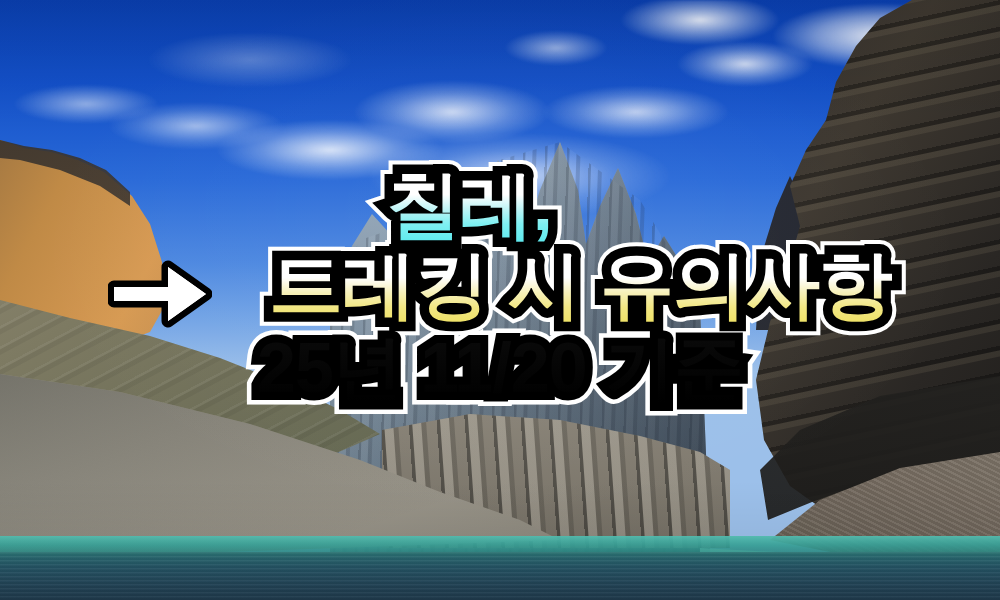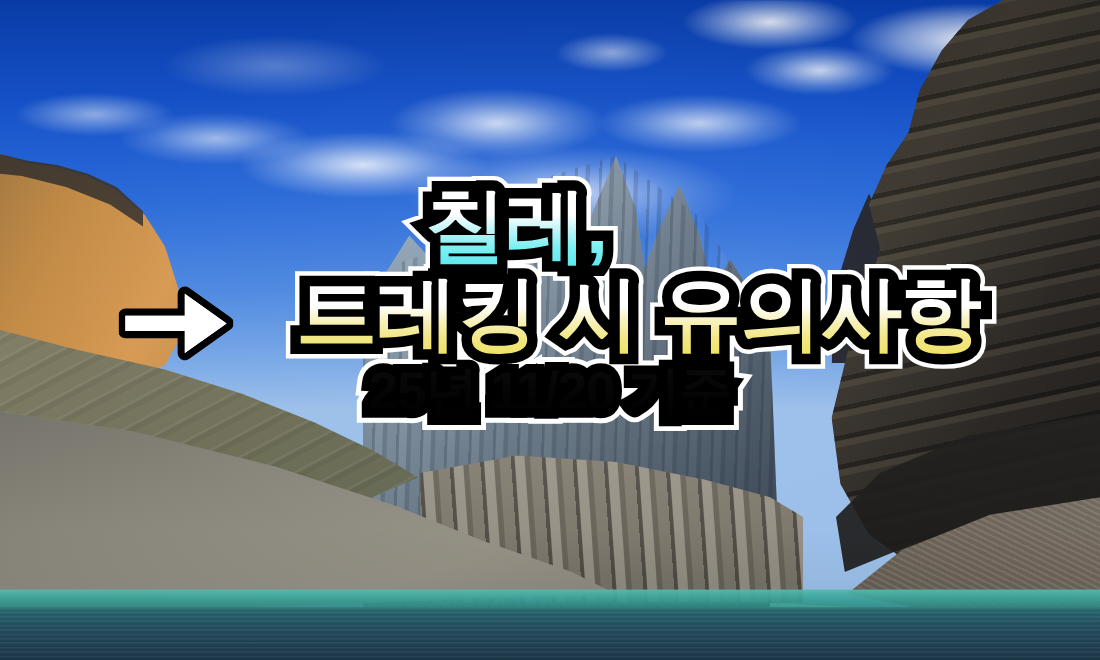--- a/index.html
+++ b/index.html
@@ -243,21 +243,21 @@
     display:block;
     white-space:nowrap;
     font-weight:900;
     letter-spacing:-1px;
     line-height:1.0;
   }
   .tline + .tline{margin-top:6px;}
 
   .l1{font-size:74px;}
   .l2{font-size:74px;text-align:center;}
-  .l3{font-size:48px;}
+  .l3{font-size:70px;}
 
   
   .chunk{
     position:relative;
     display:inline-block;
     vertical-align:baseline;
   }
   .chunk .outline{
     color:#000;
     -webkit-text-stroke:19px #000;

